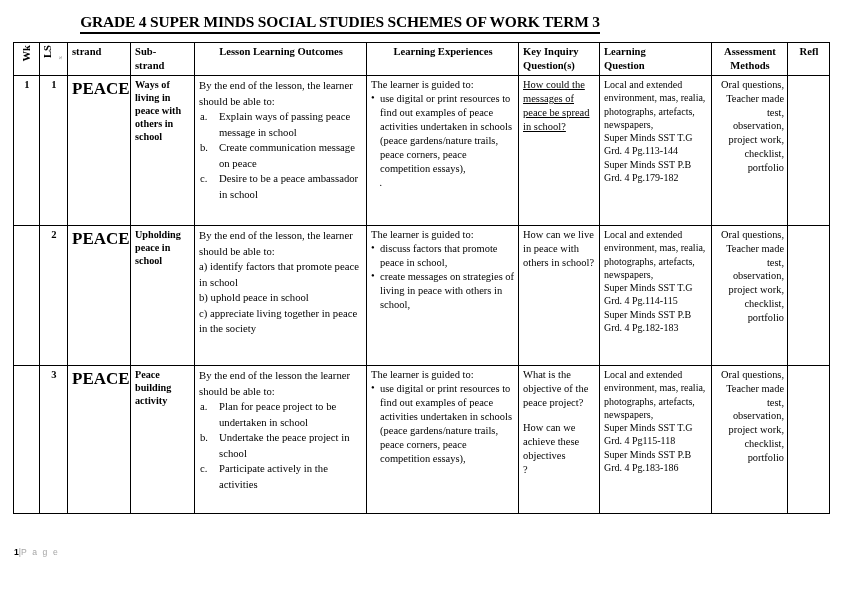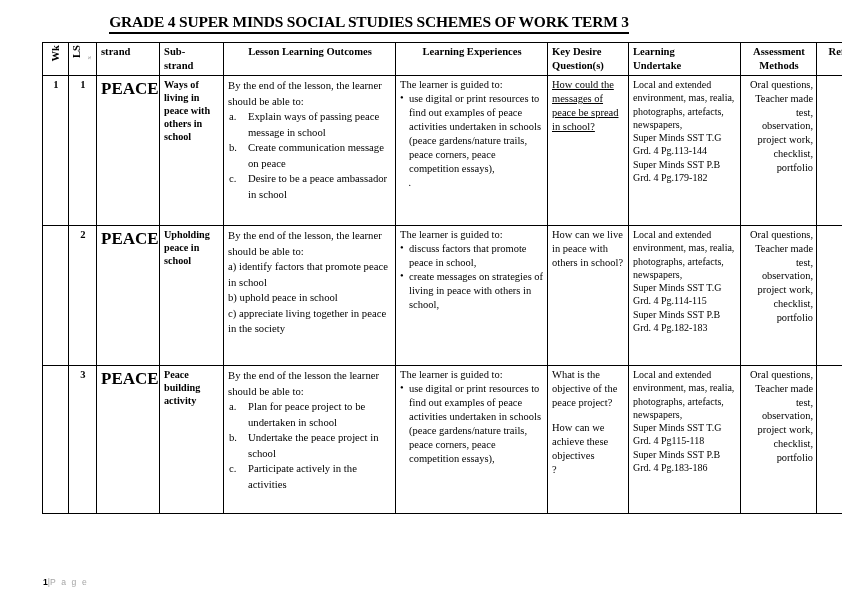--- a/index.html
+++ b/index.html
@@ -13,21 +13,20 @@
     font-family: "Liberation Serif", "DejaVu Serif", serif;
     color: #000000;
     overflow: hidden;
     position: relative;
   }
   .page {
     position: relative;
     width: 680px;
     height: 595px;
     box-sizing: border-box;
-    margin-left: 29px;
   }
   .doc-title {
     text-align: center;
     font-weight: bold;
     font-size: 15.5px;
     letter-spacing: -0.2px;
     padding-top: 13px;
     padding-bottom: 2px;
   }
   .doc-title span.t {
@@ -159,21 +158,21 @@
     position: absolute;
     left: 0;
     top: -1px;
   }
   .spacer-line { height: 11px; }
   .dot-line { font-size: 10px; padding-left: 6px; }
 
   .footer {
     position: absolute;
     left: 14px;
-    bottom: 8px;
+    bottom: 38px;
     font-size: 8.6px;
     font-family: "Liberation Sans", sans-serif;
   }
   .footer .pg-num { font-weight: bold; color: #000; }
   .footer .pg-sep { color: #999; }
   .footer .pg-word { color: #a6a6a6; letter-spacing: 1.6px; }
 </style>
 </head>
 <body>
 
@@ -216,26 +215,26 @@
           <div>Sub-</div>
           <div>strand</div>
         </th>
         <th>
           <span>Lesson Learning Outcomes</span>
         </th>
         <th>
           <span>Learning Experiences</span>
         </th>
         <th class="left-head">
-          <div>Key Desire</div>
+          <div>Key Inquiry</div>
           <div>Question(s)</div>
         </th>
         <th class="left-head">
           <div>Learning</div>
-          <div>Undertake</div>
+          <div>Question</div>
         </th>
         <th>
           <div>Assessment</div>
           <div>Methods</div>
         </th>
         <th>
           <span>Refl</span>
         </th>
       </tr>
     </thead>

